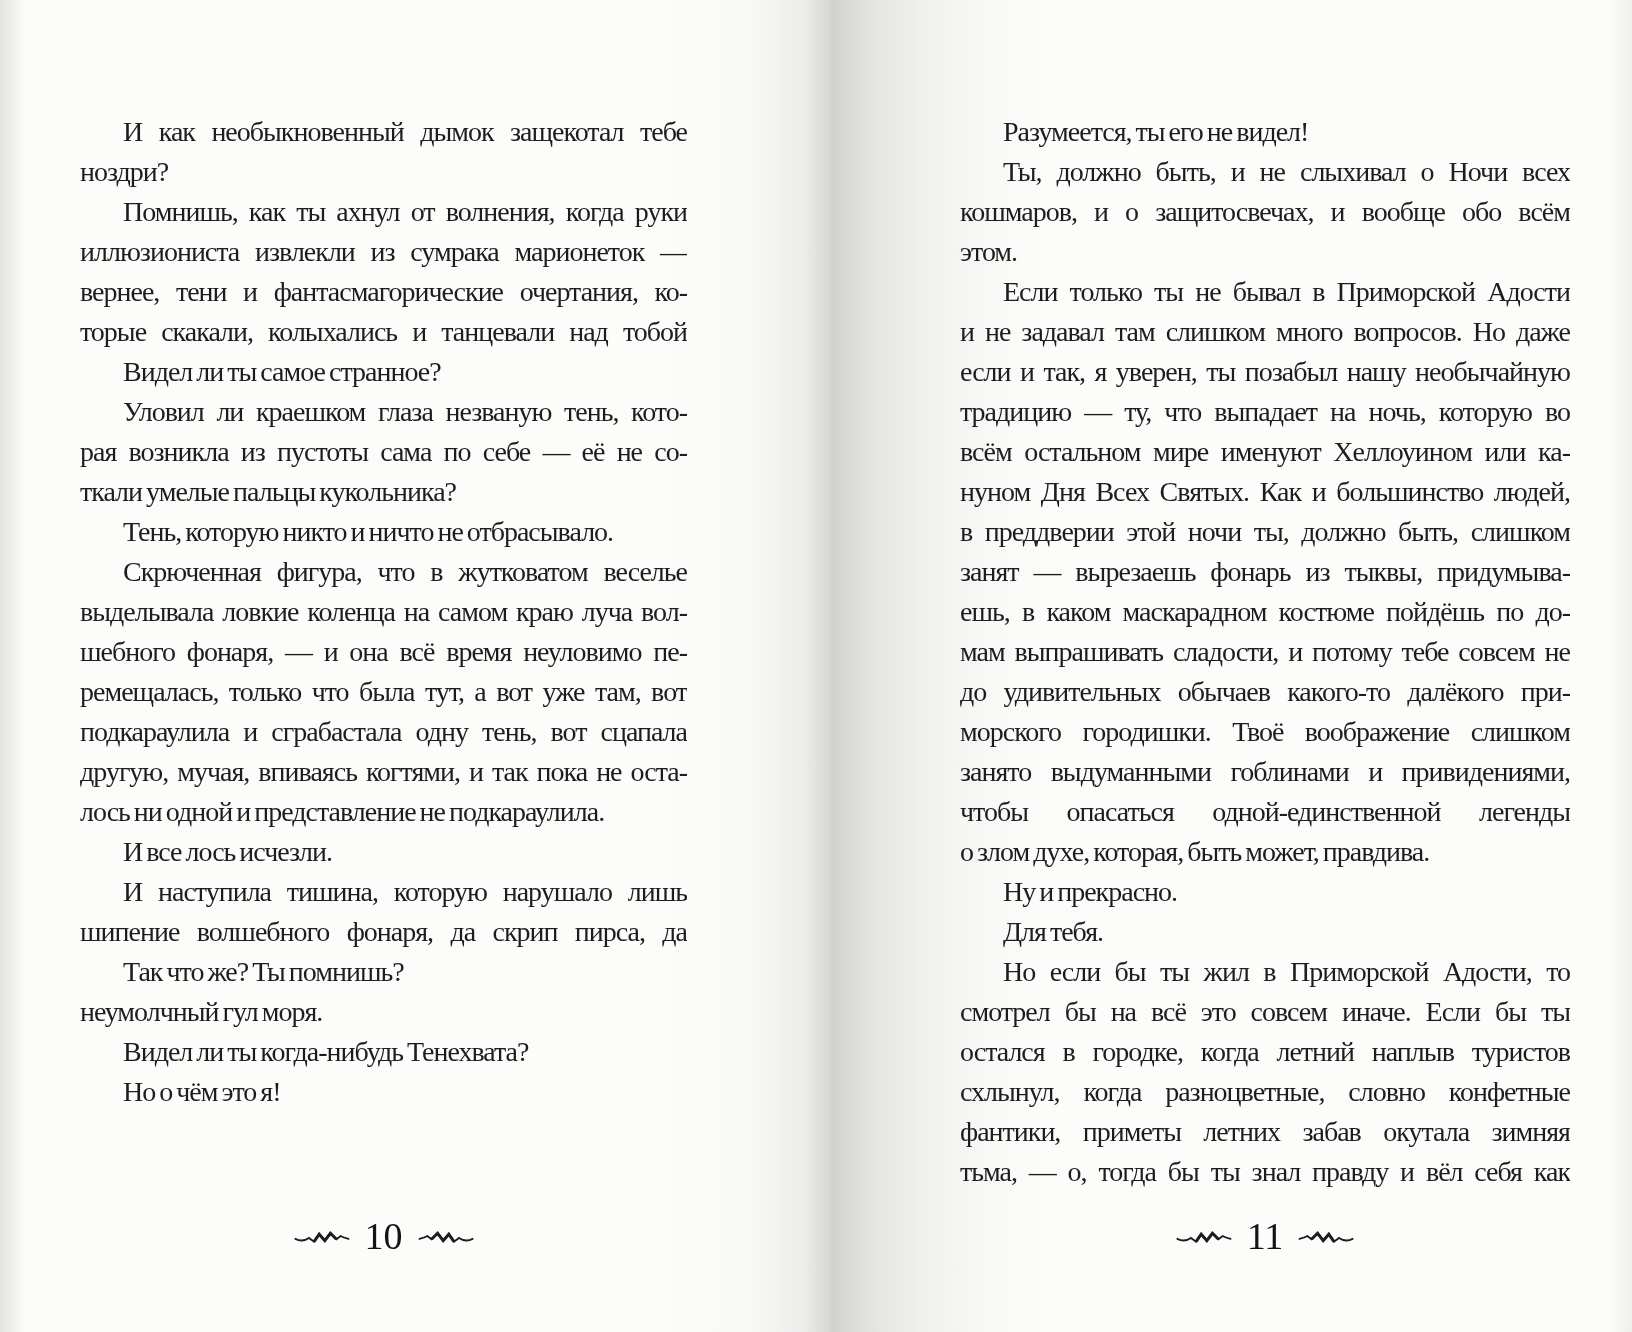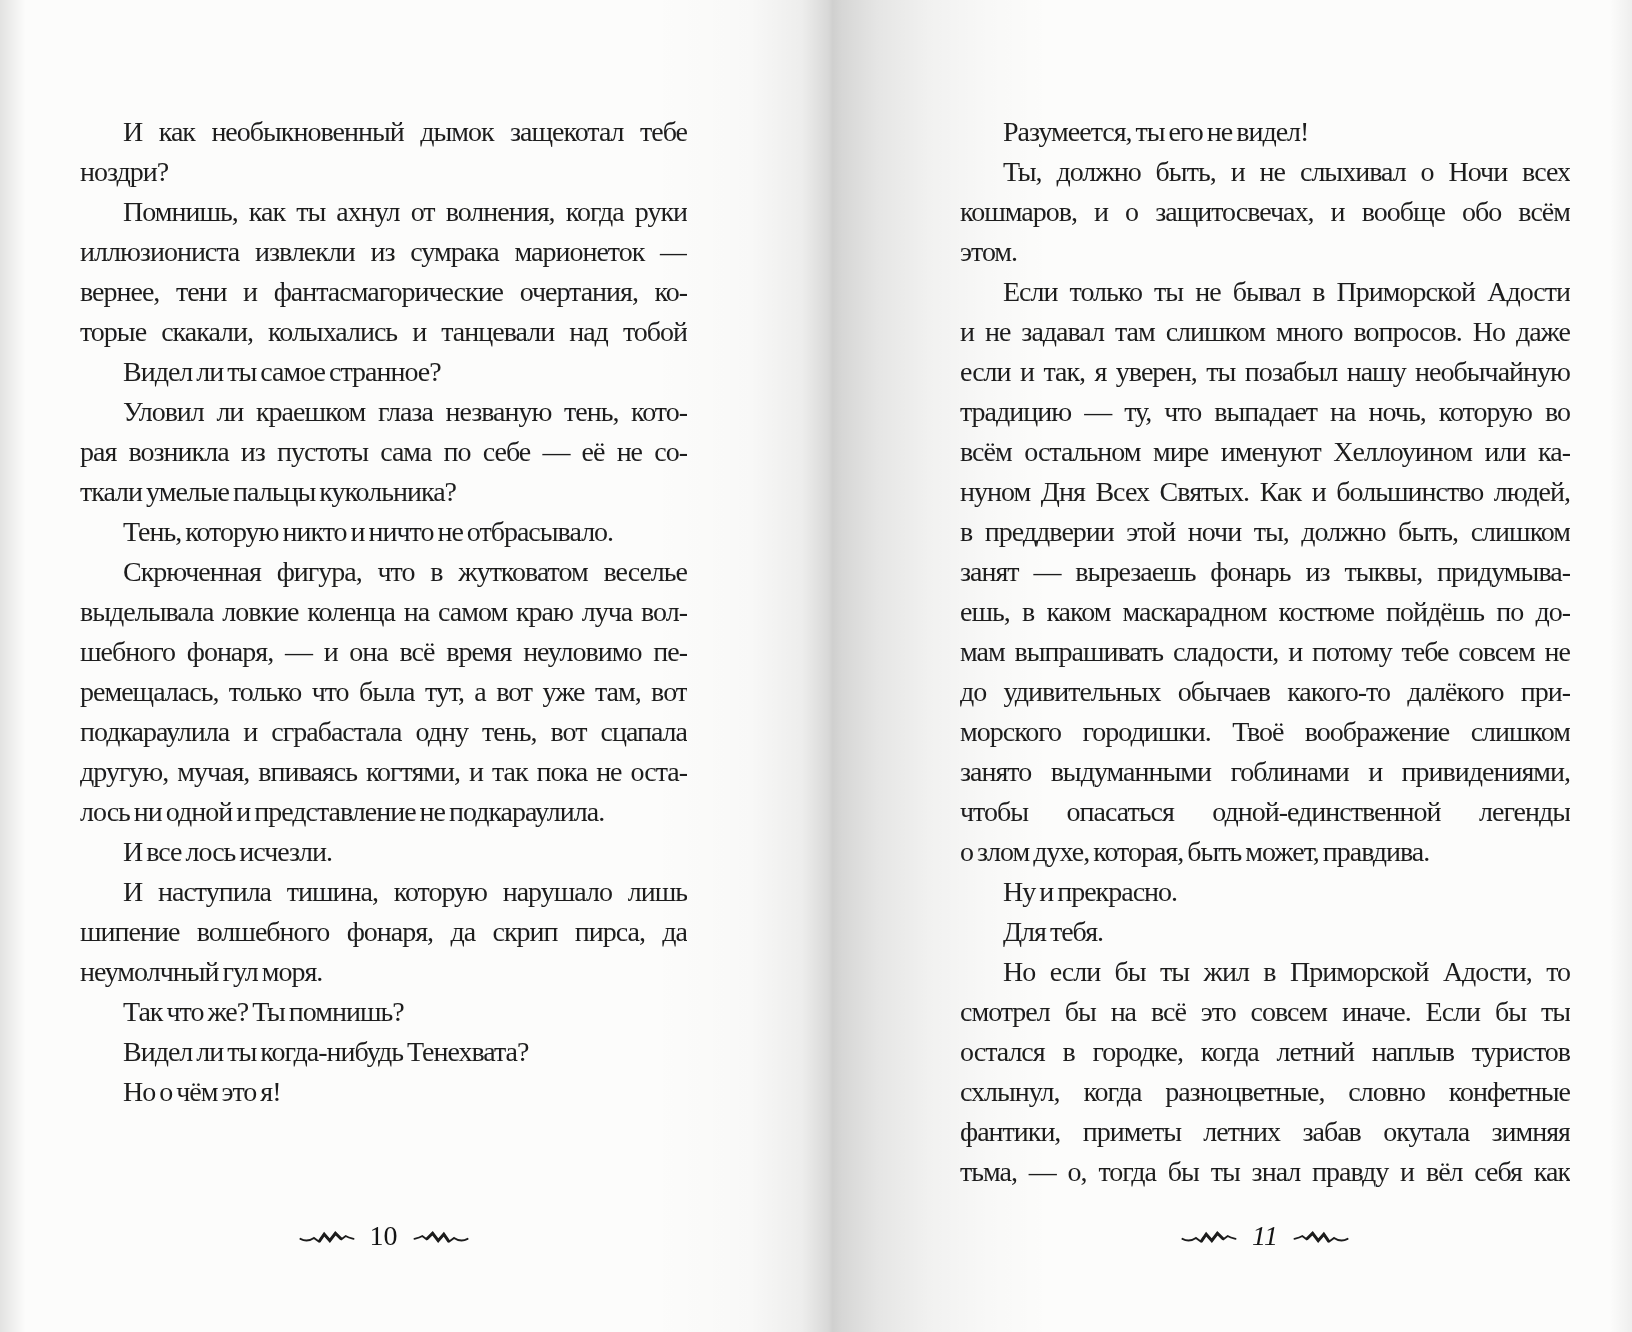--- a/index.html
+++ b/index.html
@@ -21,23 +21,23 @@
     text-align:justify; text-align-last:justify;
     white-space:normal; overflow:hidden;
   }
   .bline.endp { text-align:left; text-align-last:left; }
   .bline.ind  { text-indent:43px; }
   .page-footer {
     position:absolute; top:1215px; height:42px;
     display:flex; align-items:center; justify-content:center; gap:15px;
   }
   #footer-left  { left:80px;  width:607px; }
-  #footer-right { left:960px; width:610px;font-style:italic; }
+  #footer-right { left:960px; width:610px; }
   .page-number {
-    font-size:28px; color:#141414; line-height:42px;
+    font-size:38px; color:#141414; line-height:42px;
     letter-spacing:0; word-spacing:0;
   }
   .flourish { display:block; }
   .flourish.mirrored { transform:scaleX(-1); }
   .gutter-shadow {
     position:absolute; top:0; left:650px; width:400px; height:1332px;
     pointer-events:none;
     background:linear-gradient(90deg,
       rgba(0,0,0,0)     0%,
       rgba(0,0,0,0.015) 25%,
@@ -80,22 +80,22 @@
         <p class="bline ind">Скрюченная фигура, что в жутковатом веселье</p>
         <p class="bline">выделывала ловкие коленца на самом краю луча вол-</p>
         <p class="bline">шебного фонаря, — и она всё время неуловимо пе-</p>
         <p class="bline">ремещалась, только что была тут, а вот уже там, вот</p>
         <p class="bline">подкараулила и сграбастала одну тень, вот сцапала</p>
         <p class="bline">другую, мучая, впиваясь когтями, и так пока не оста-</p>
         <p class="bline endp">лось ни одной и представление не подкараулила.</p>
         <p class="bline ind endp">И все лось исчезли.</p>
         <p class="bline ind">И наступила тишина, которую нарушало лишь</p>
         <p class="bline">шипение волшебного фонаря, да скрип пирса, да</p>
+        <p class="bline ind endp">Так что же? Ты помнишь?</p>
         <p class="bline endp">неумолчный гул моря.</p>
-        <p class="bline ind endp">Так что же? Ты помнишь?</p>
         <p class="bline ind endp">Видел ли ты когда-нибудь Тенехвата?</p>
         <p class="bline ind endp">Но о чём это я!</p>
       </div>
     <footer class="page-footer" id="footer-left">
       <svg class="flourish" viewBox="0 0 60 20" width="56" height="19" aria-hidden="true">
         <path d="M1.5,12.5 C7,15.5 11,15 16,11.5 L21.5,15.5 L27,7.5 L33,14.5 L39,6.5 L45.5,13 L50,9.5 C53.5,11.5 56.5,12 58.5,12.5" fill="none" stroke="#1c1c1c" stroke-width="2" stroke-linecap="round"></path>
         <path d="M21.5,15.5 L27,7.5 L33,14.5 L39,6.5 L45.5,13" fill="none" stroke="#1c1c1c" stroke-width="3.2"></path>
       </svg>
       <span class="page-number">10</span>
       <svg class="flourish mirrored" viewBox="0 0 60 20" width="56" height="19" aria-hidden="true">

